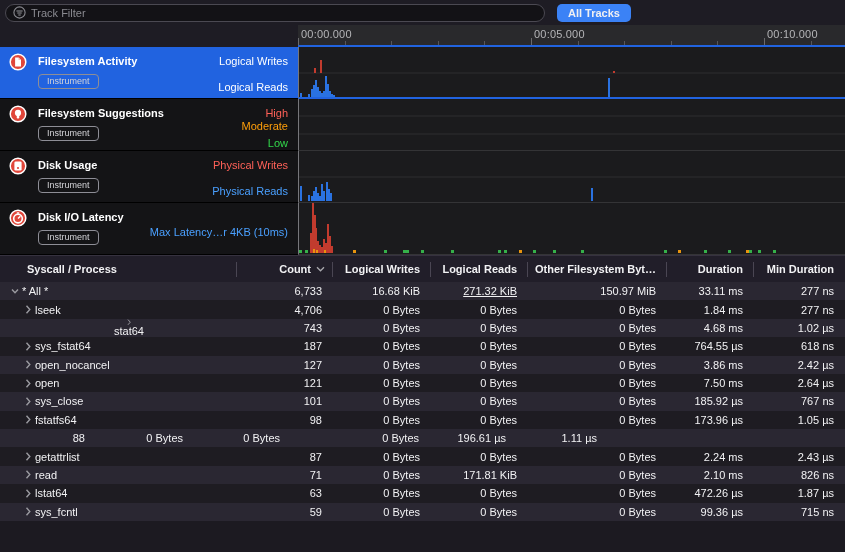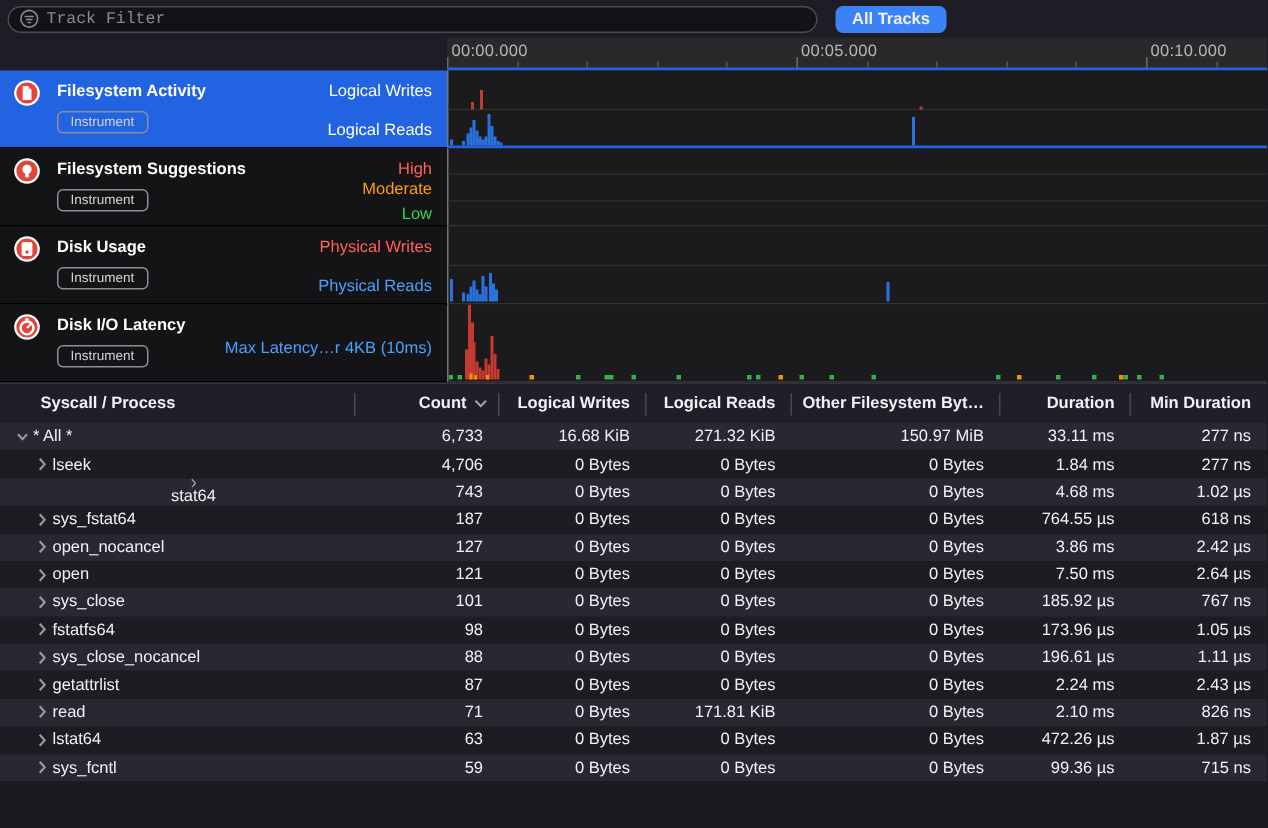--- a/index.html
+++ b/index.html
@@ -12,21 +12,21 @@
   .app { position:relative; width:845px; height:552px; }
 
   
   .toolbar { height:25px; background:#1e1c24; display:flex; align-items:center; padding-left:5px; }
   .filter-field {
     width:540px; height:18px; background:#131216; border:1px solid #4b4952;
     border-radius:9px; display:flex; align-items:center; padding:0 7px; gap:5px;
   }
   .filter-field input {
     flex:1; background:transparent; border:none; outline:none;
-    font-family:Liberation Mono, monospace; font-size:11px; color:#dcdcde;
+    font-family:Liberation Sans, sans-serif; font-size:11px; color:#dcdcde;
   }
   .filter-field input::placeholder { color:#8a8a90; }
   .btn-all-tracks {
     margin-left:12px; background:#3b82f6; color:#f0f0f2; border:none;
     border-radius:5px; font-size:11px; font-weight:700; padding:3px 11px;
     font-family:"Liberation Sans",sans-serif;
   }
 
   
   .timeline-row { display:flex; height:22px; }
@@ -308,21 +308,21 @@
             <polyline points="4,2.5 7,5.8 10,2.5" fill="none" stroke="#9a9aa0" stroke-width="1.4"></polyline>
           </svg>
           <span class="row-name">* All *</span>
         </div>
         <div class="scell right" style="width: 96px;">
           <span>6,733</span>
         </div>
         <div class="scell right" style="width: 98px;">
           <span>16.68 KiB</span>
         </div>
-        <div class="scell right" style="width: 97px;">
+        <div class="scell right" style="width: 97px; text-decoration: underline;">
           <span>271.32 KiB</span>
         </div>
         <div class="scell right" style="width: 139px;">
           <span>150.97 MiB</span>
         </div>
         <div class="scell right" style="width: 87px;">
           <span>33.11 ms</span>
         </div>
         <div class="scell right" style="width: 91px;">
           <span>277 ns</span>
@@ -504,26 +504,20 @@
           <span>0 Bytes</span>
         </div>
         <div class="scell right" style="width: 87px;">
           <span>173.96 µs</span>
         </div>
         <div class="scell right" style="width: 91px;">
           <span>1.05 µs</span>
         </div>
       </div>
       <div class="srow alt">
-        <div class="scell name" style="width: 237px; padding-left: 21px;">
-          <svg class="disclosure" width="14" height="9" viewBox="0 0 14 9">
-            <polyline points="5.5,0.8 8.8,4.5 5.5,8.2" fill="none" stroke="#9a9aa0" stroke-width="1.4"></polyline>
-          </svg>
-          <span class="row-name">sys_close_nocancel</span>
-        </div>
         <div class="scell right" style="width: 96px;">
           <span>88</span>
         </div>
         <div class="scell right" style="width: 98px;">
           <span>0 Bytes</span>
         </div>
         <div class="scell right" style="width: 97px;">
           <span>0 Bytes</span>
         </div>
         <div class="scell right" style="width: 139px;">

